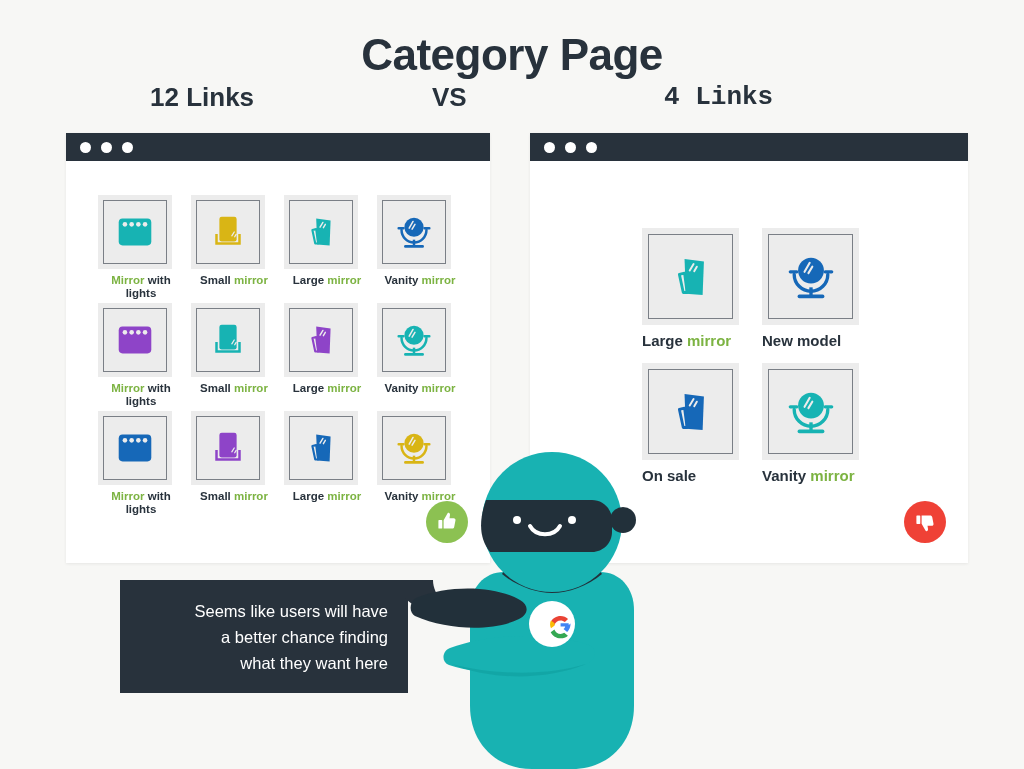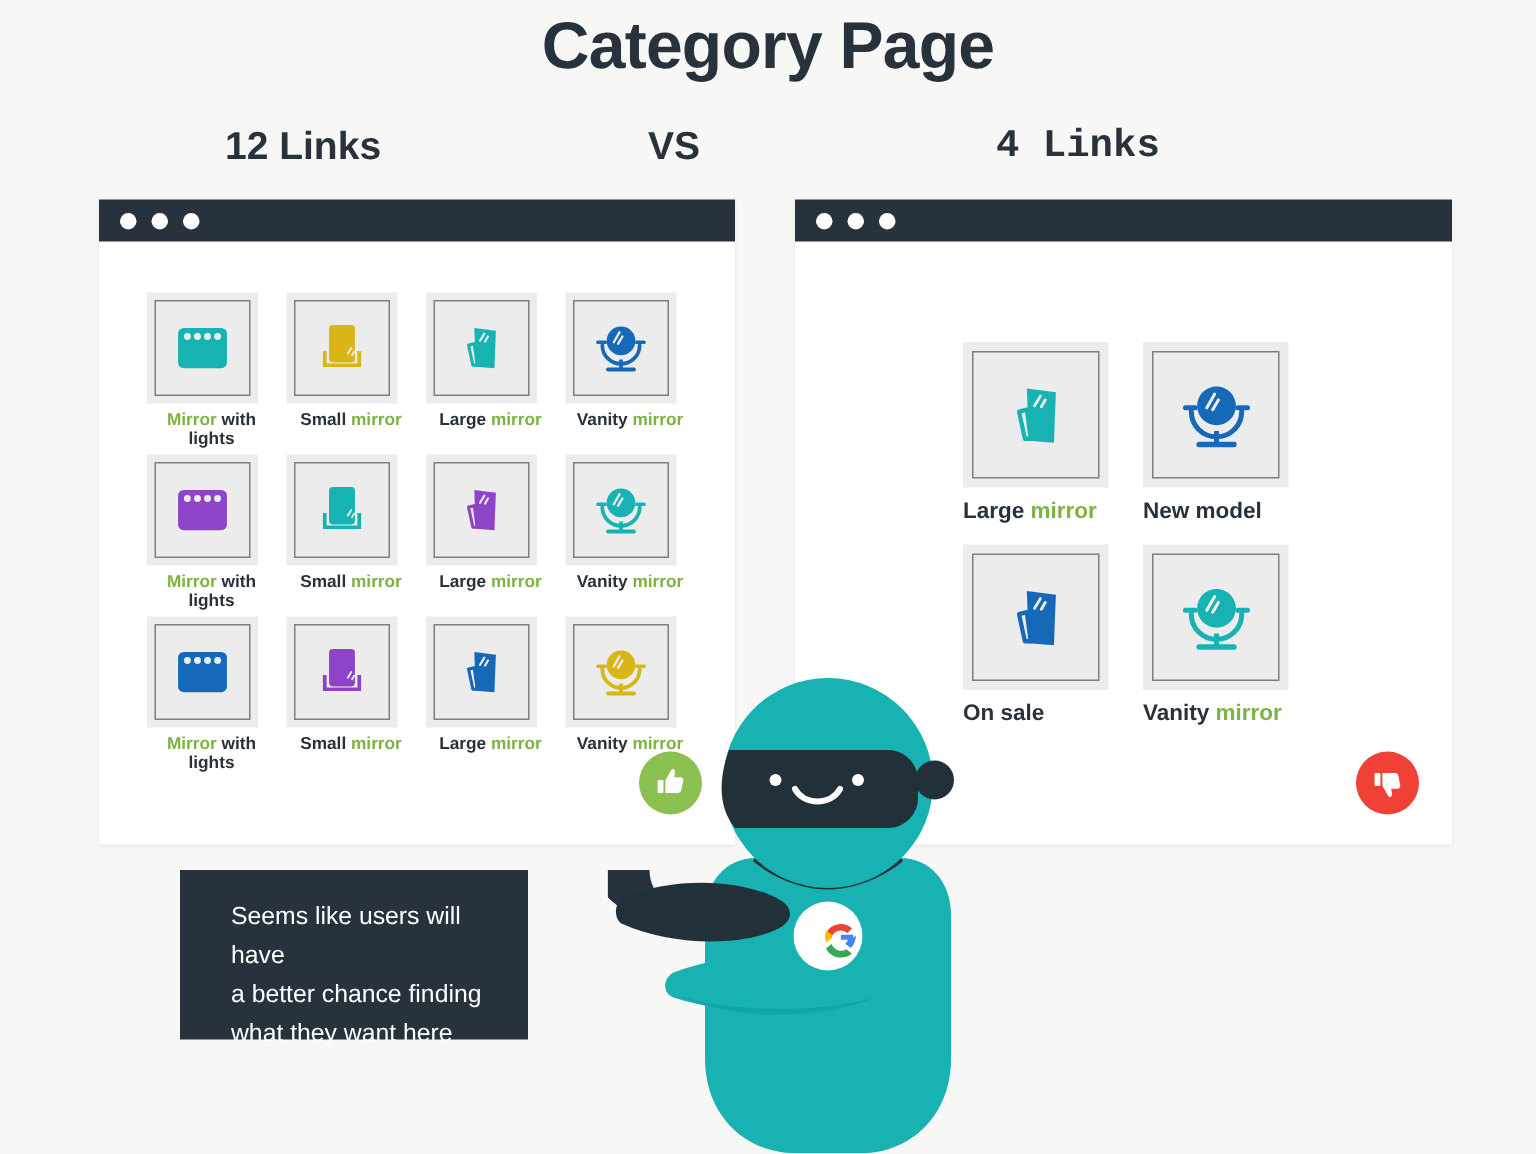--- a/index.html
+++ b/index.html
@@ -18,21 +18,21 @@
     position: absolute;
     inset: 0;
     width: 1024px;
     height: 769px;
   }
 
   
   .page-title {
     position: absolute;
     left: 0;
-    top: 6px;
+    top: 30px;
     width: 1024px;
     text-align: center;
     font-size: 44px;
     font-weight: bold;
     color: #28323c;
     letter-spacing: -0.5px;
   }
   .sub-left, .sub-mid, .sub-right {
     position: absolute;
     top: 82px;
@@ -133,25 +133,26 @@
     justify-content: center;
   }
   #badge-up   { right: 22px; bottom: 20px; background: #8cc152; }
   #badge-down { right: 22px; bottom: 20px; background: #ef4136; }
 
   
   .bubble {
     position: absolute;
     left: 120px;
     top: 580px;
-    width: 232px;
+    width: 288px;
     height: 113px;
     background: #28323c;
     padding: 18px 20px 0 34px;
     box-sizing: border-box;
+    text-align: right;
   }
   .bubble-text {
     color: #ffffff;
     font-size: 16.5px;
     line-height: 1.58;
     white-space: pre-line;
   }
   .bubble-tail {
     position: absolute;
     left: 405px;

